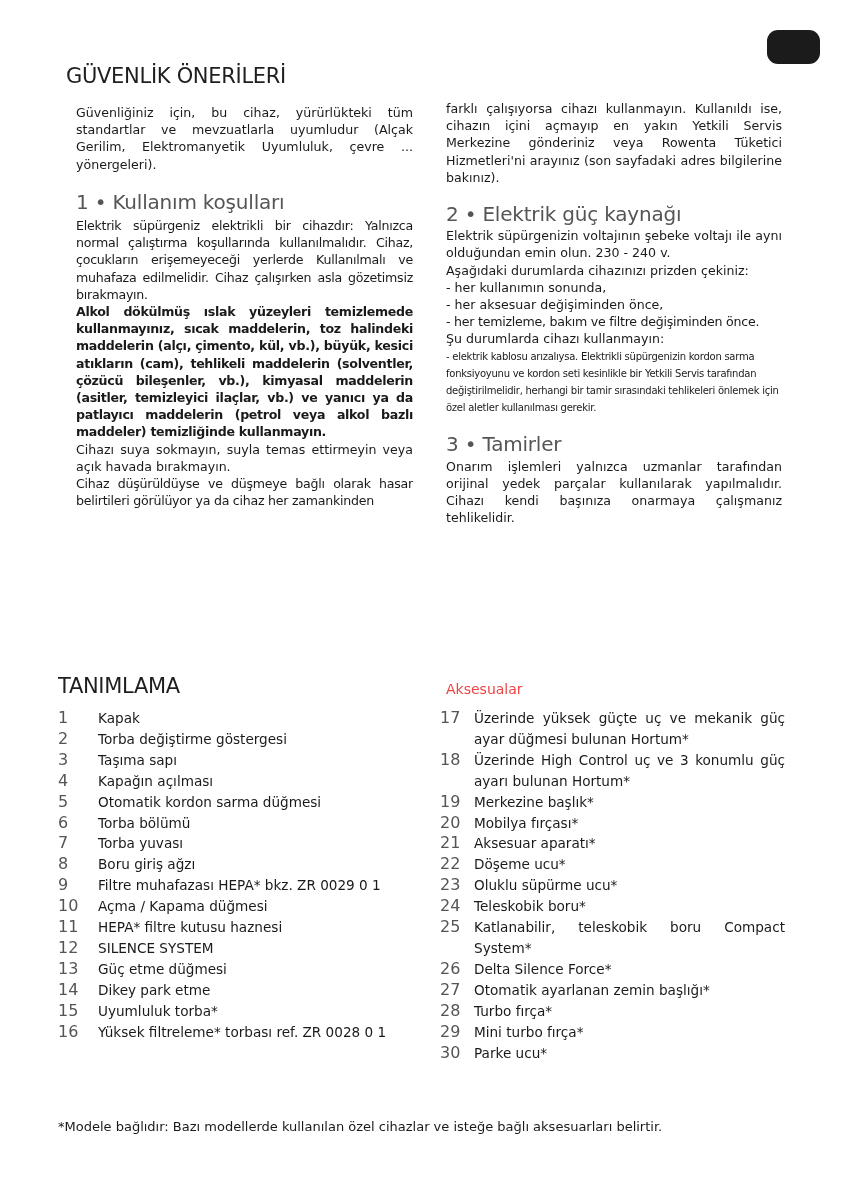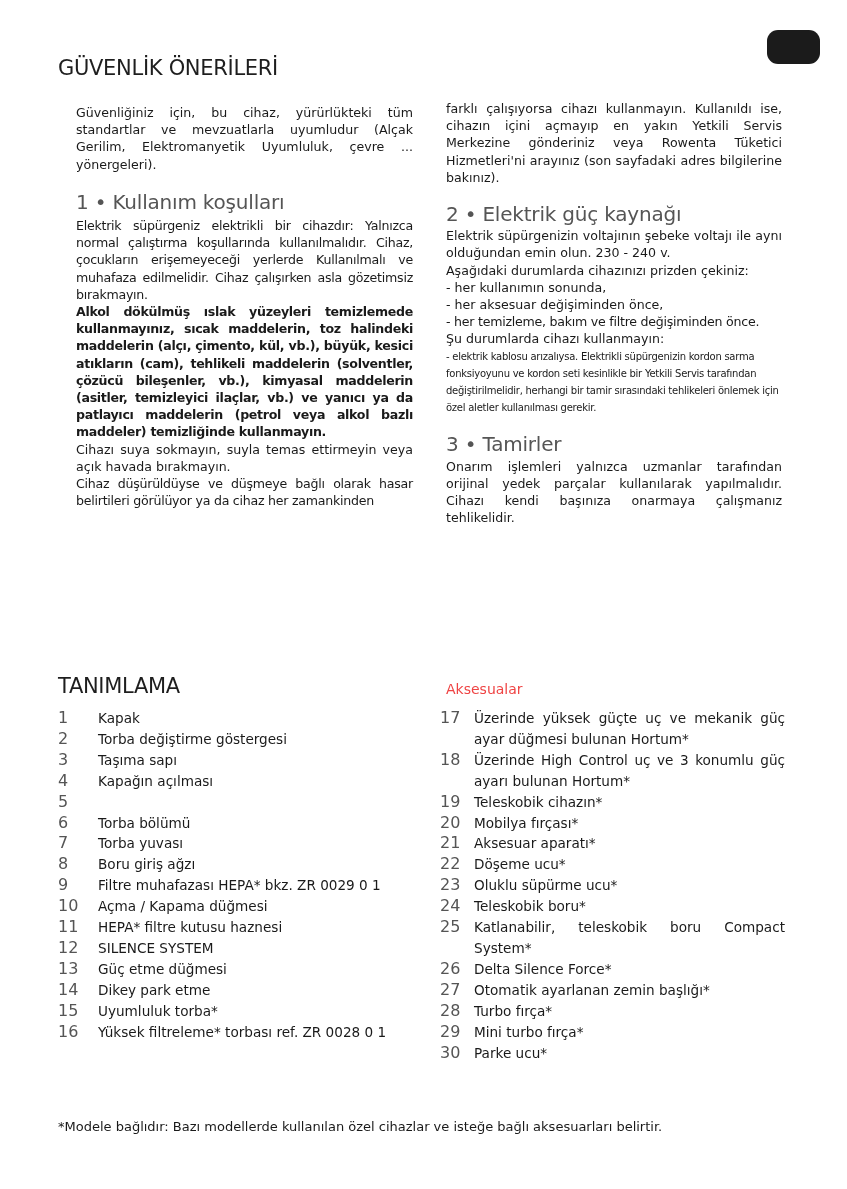--- a/index.html
+++ b/index.html
@@ -1,21 +1,21 @@
 <!DOCTYPE html>
 <html><head>
 <meta charset="utf-8">
 <style>
   html, body { margin: 0; padding: 0; background: #ffffff; }
   body { width: 847px; height: 1189px; position: relative; overflow: hidden;
          font-family: "DejaVu Sans", "Liberation Sans", sans-serif; color: #1a1a1a; }
   .tab-marker { position: absolute; left: 767px; top: 30px; width: 53px; height: 34px;
                 background: #1b1b1b; border-radius: 11px; }
   .page-title { position: absolute; left: 58px; top: 56px; font-size: 21px; letter-spacing: -0.3px;
-                color: #1e1e1e; margin: 0; font-weight: normal; }
+                color: #1e1e1e; margin: 8px; font-weight: normal; }
   .col { position: absolute; font-size: 12.6px; line-height: 17.2px; }
   .col p { margin: 0; text-align: justify; }
   .col-left { left: 68px; top: 104px; width: 337px; margin-left: 8px; }
   .col-right { left: 446px; top: 100px; width: 336px; }
   .sec-title { font-size: 20px; color: #555555; margin: 0; font-weight: normal; letter-spacing: -0.2px; }
   .bold { font-weight: bold; letter-spacing: -0.3px; }
   .tight { letter-spacing: -0.25px; }
   .sec1 { margin-top: 21px !important; }
   .sec1-body { margin-top: 6px !important; }
   .sec2 { margin-top: 20px !important; }
@@ -84,20 +84,21 @@
     <li>
       <span class="num">3</span>
       <span class="txt">Taşıma sapı</span>
     </li>
     <li>
       <span class="num">4</span>
       <span class="txt">Kapağın açılması</span>
     </li>
     <li>
       <span class="num">5</span>
+      <span class="txt">Otomatik kordon sarma düğmesi</span>
     </li>
     <li>
       <span class="num">6</span>
       <span class="txt">Torba bölümü</span>
     </li>
     <li>
       <span class="num">7</span>
       <span class="txt">Torba yuvası</span>
     </li>
     <li>
@@ -141,21 +142,21 @@
     <li>
       <span class="num">17</span>
       <span class="txt">Üzerinde yüksek güçte uç ve mekanik güç ayar düğmesi bulunan Hortum*</span>
     </li>
     <li>
       <span class="num">18</span>
       <span class="txt">Üzerinde High Control uç ve 3 konumlu güç ayarı bulunan Hortum*</span>
     </li>
     <li>
       <span class="num">19</span>
-      <span class="txt">Teleskobik cihazın*</span>
+      <span class="txt">Merkezine başlık*</span>
     </li>
     <li>
       <span class="num">20</span>
       <span class="txt">Mobilya fırçası*</span>
     </li>
     <li>
       <span class="num">21</span>
       <span class="txt">Aksesuar aparatı*</span>
     </li>
     <li>

